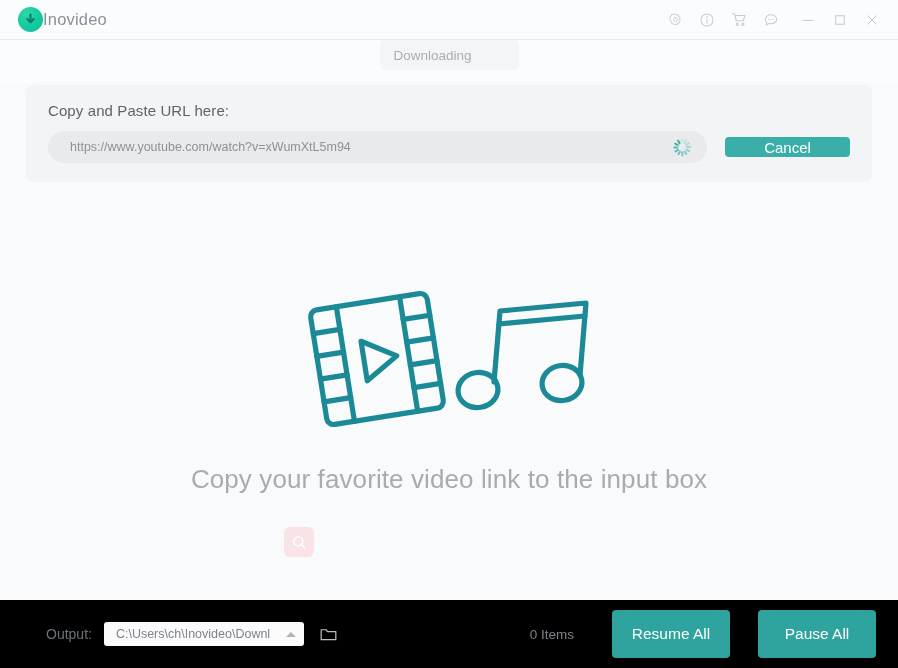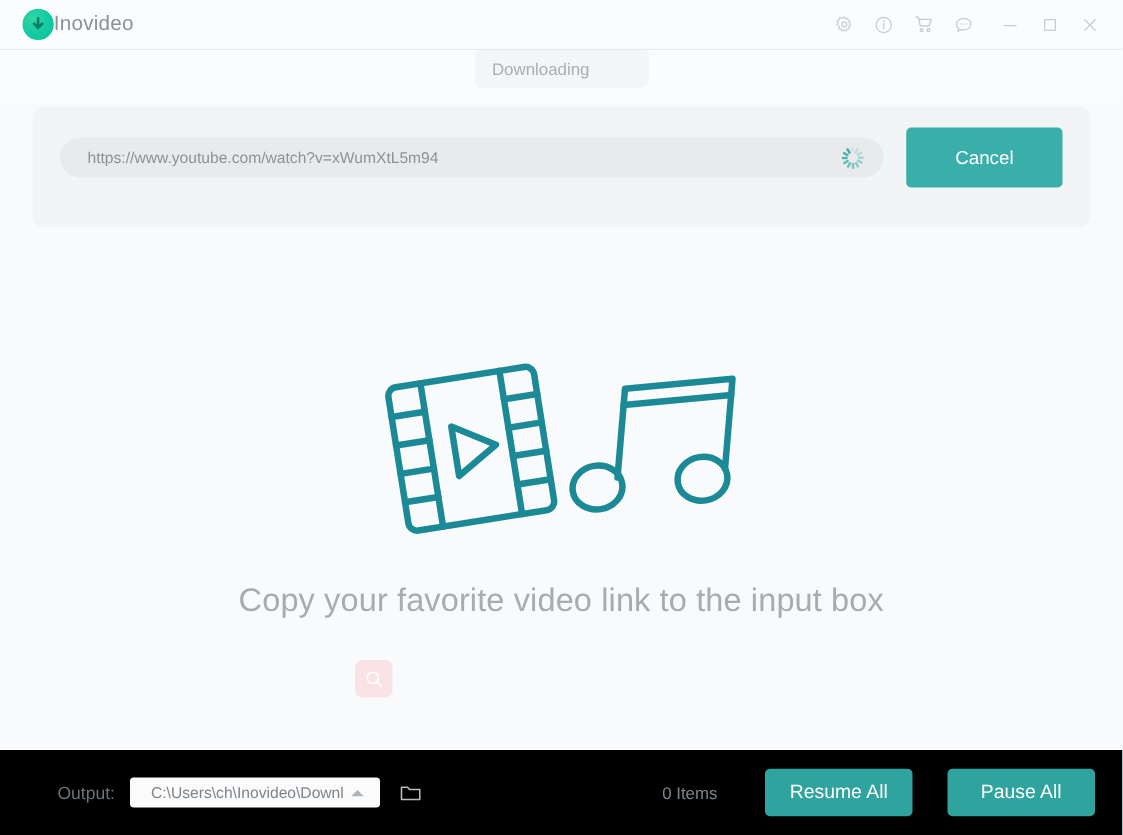--- a/index.html
+++ b/index.html
@@ -172,21 +172,21 @@
     width: 2.4px;
     height: 4.6px;
     margin-left: -1.2px;
     margin-top: -2.3px;
     border-radius: 1.2px;
     background: #3aafa9;
     transform-origin: 50% 50%;
   }
   .btn-cancel {
     width: 125px;
-    height: 48px;
+    height: 20px;
     border: none;
     border-radius: 4px;
     background: #3aafa9;
     color: #ffffff;
     font-size: 15px;
     font-family: "Liberation Sans", sans-serif;
     cursor: pointer;
     flex: none;
   }
 
@@ -242,21 +242,21 @@
     width: 200px;
     height: 24px;
     background: #fbfbfb;
     border-radius: 3px;
     display: flex;
     align-items: center;
     padding: 0 8px 0 12px;
     box-sizing: border-box;
     font-size: 12.5px;
     color: #7d848b;
-    justify-content: center;
+    justify-content: space-between;
     overflow: hidden;
     white-space: nowrap;
   }
   .caret-up {
     width: 0; height: 0;
     border-left: 5px solid transparent;
     border-right: 5px solid transparent;
     border-bottom: 5.5px solid #aeb4ba;
     flex: none;
     margin-left: 6px;
@@ -272,21 +272,21 @@
   }
   .bottom-spacer { flex: 1 1 auto; }
   .items-count {
     font-size: 13.5px;
     color: #7d848b;
     margin-right: 38px;
     white-space: nowrap;
   }
   .btn-action {
     width: 118px;
-    height: 38px;
+    height: 48px;
     border: none;
     border-radius: 4px;
     background: #2fa39d;
     color: #ffffff;
     font-size: 15.5px;
     font-family: "Liberation Sans", sans-serif;
     cursor: pointer;
     flex: none;
   }
   .btn-action + .btn-action { margin-left: 28px; }
@@ -360,20 +360,21 @@
 
   <div class="tabstrip">
     <div class="tabs">
       <div class="tab">
         <span>Downloading</span>
       </div>
     </div>
   </div>
 
   <div class="url-panel">
+    <div class="url-label">Copy and Paste URL here:</div>
     <div class="url-row">
       <div class="url-input-wrap">
         <input class="url-input" type="text" value="https://www.youtube.com/watch?v=xWumXtL5m94" style="">
         <span class="spinner">
           <i style="transform:rotate(0deg) translateY(-6.6px);opacity:.15"></i>
           <i style="transform:rotate(30deg) translateY(-6.6px);opacity:.22"></i>
           <i style="transform:rotate(60deg) translateY(-6.6px);opacity:.3"></i>
           <i style="transform:rotate(90deg) translateY(-6.6px);opacity:.38"></i>
           <i style="transform:rotate(120deg) translateY(-6.6px);opacity:.46"></i>
           <i style="transform:rotate(150deg) translateY(-6.6px);opacity:.54"></i>

